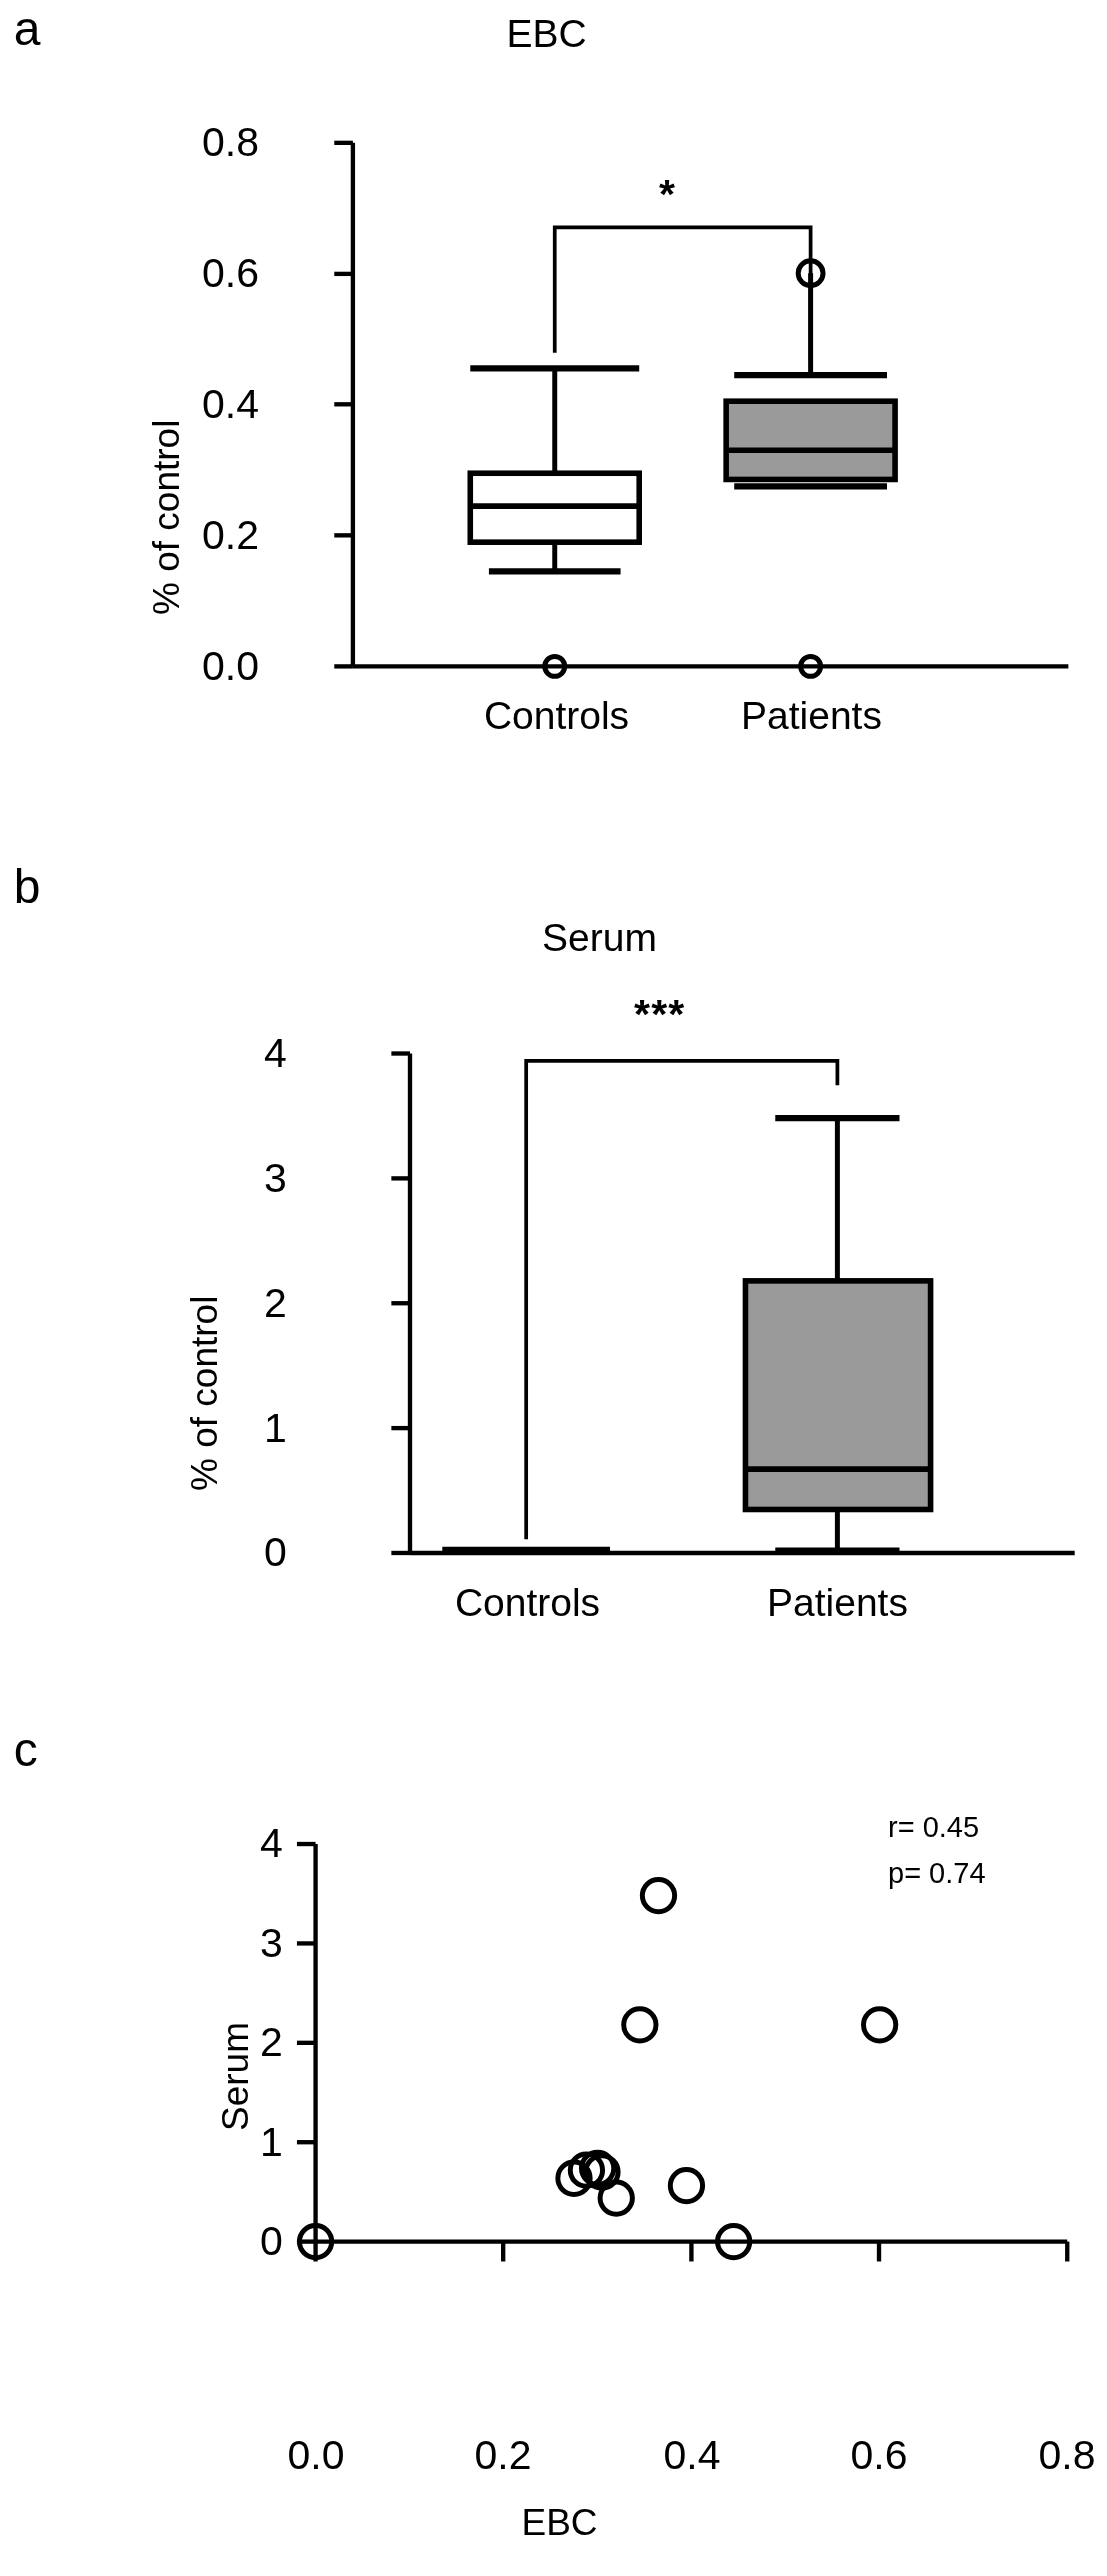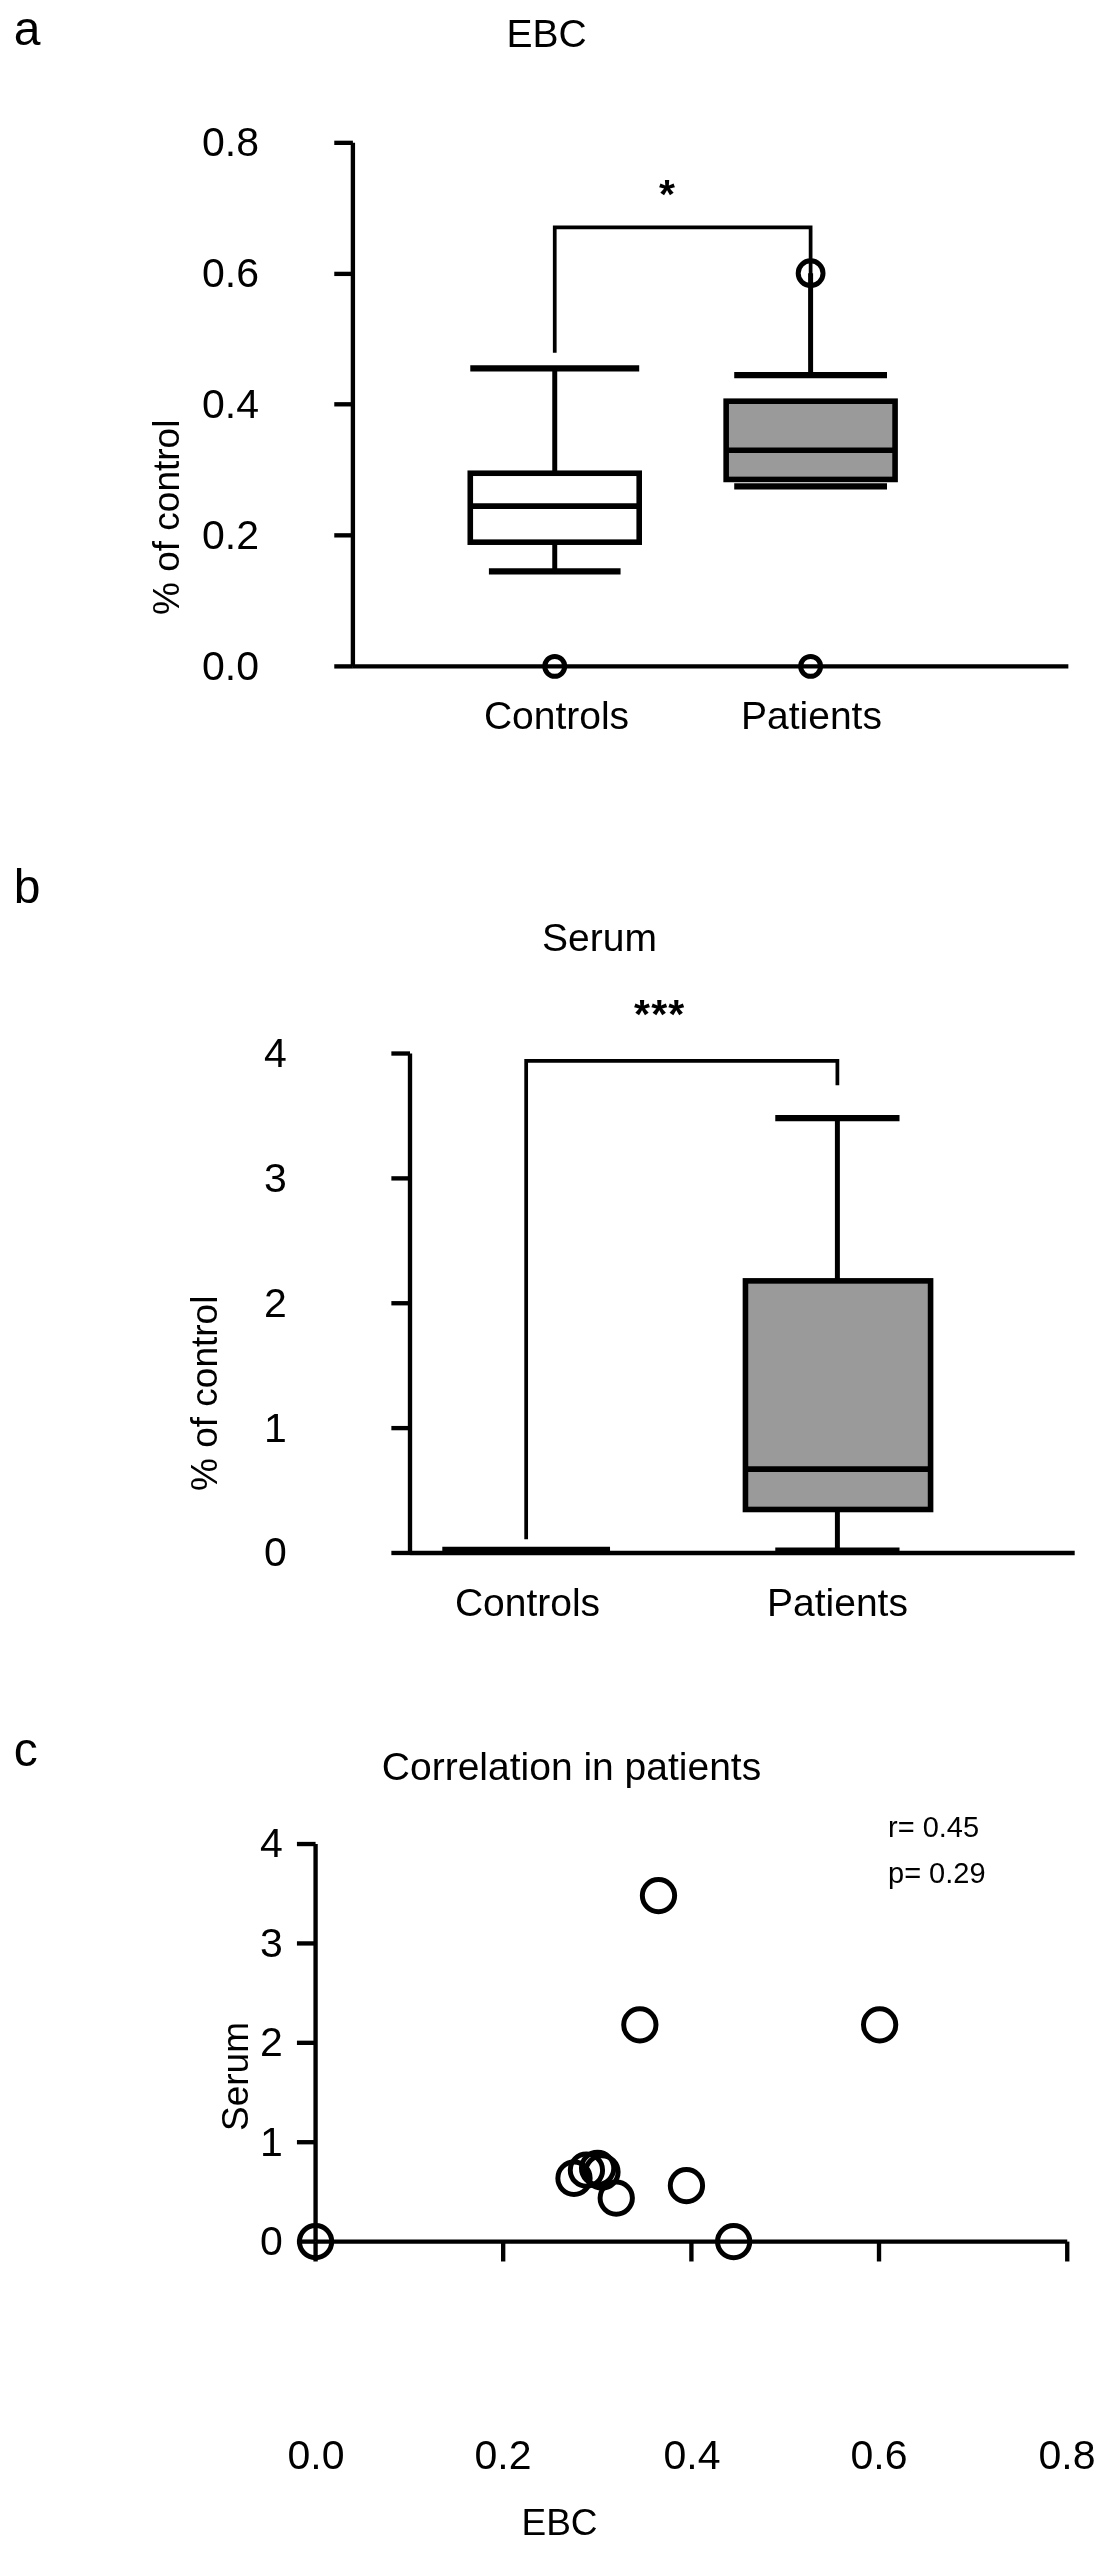--- a/index.html
+++ b/index.html
@@ -122,27 +122,26 @@
       <path class="cap" d="M1248,470 L1448,470"></path>
       <rect class="boxfill-gray" x="1200" y="732" width="298" height="368"></rect>
       <path class="median" d="M1200,1035 L1498,1035"></path>
       <path class="whisker" d="M1348,1100 L1348,1166"></path>
       <path class="cap" d="M1248,1166 L1448,1166"></path>
     </svg>
   </div>
 
   <div class="panel" id="panel-c">
     <div class="panel-letter" style="left:13.7px;top:30px;">c</div>
-    <div class="panel-title" style="left:348px;top:51px;width:447px;">Correlation in patients</div>
 
     <div class="ylabel" style="left:217px;top:435px;">Serum</div>
     <div class="xlabel" style="left:559px;top:808px;width:199px;margin-left:-99px;">EBC</div>
 
     <div class="stat-label" style="left:888px;top:112px;">r= 0.45</div>
-    <div class="stat-label" style="left:888px;top:158px;">p= 0.29</div>
+    <div class="stat-label" style="left:888px;top:158px;">p= 0.74</div>
 
     <div class="tick-label" style="left:260px;top:525px;">0</div>
     <div class="tick-label" style="left:260px;top:426px;">1</div>
     <div class="tick-label" style="left:260px;top:326px;">2</div>
     <div class="tick-label" style="left:260px;top:227px;">3</div>
     <div class="tick-label" style="left:260px;top:127px;">4</div>
 
     <div class="tick-label" style="left:316px;top:739px;width:124px;margin-left:-62px;text-align:center;">0.0</div>
     <div class="tick-label" style="left:503px;top:739px;width:124px;margin-left:-62px;text-align:center;">0.2</div>
     <div class="tick-label" style="left:692px;top:739px;width:124px;margin-left:-62px;text-align:center;">0.4</div>

